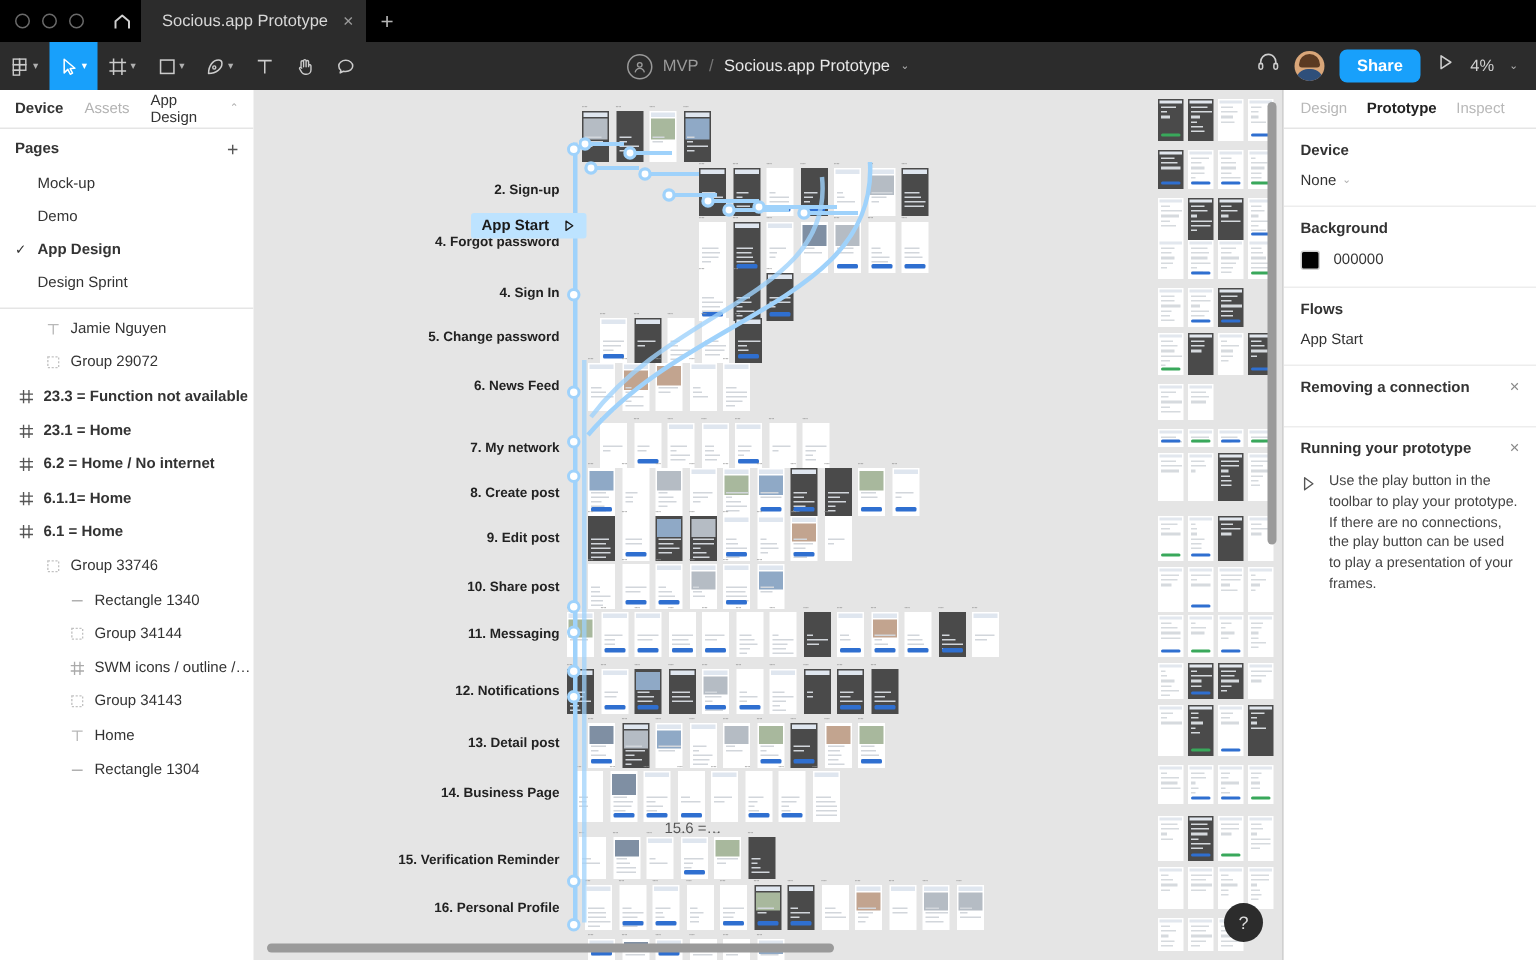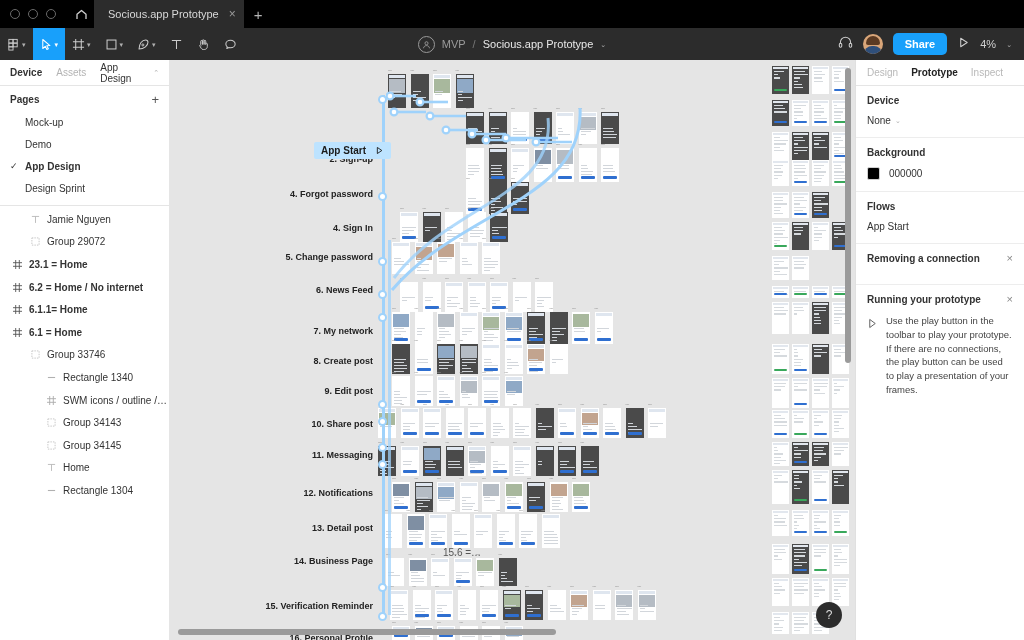--- a/index.html
+++ b/index.html
@@ -130,21 +130,21 @@
 
   
   .canvas { flex: 1; position: relative; background: #e5e5e5; overflow: hidden; }
   .flow-badge {
     position: absolute; background: #bde3ff; color: #1b1b1b; font-size: 10px;
     font-weight: bold; border-radius: 2px; padding: 3px 7px; display: flex;
     align-items: center; gap: 9px; cursor: pointer; z-index: 5;
   }
   .row-label {
     position: absolute; font-size: 9px; font-weight: bold; color: #222;
-    text-align: center; white-space: nowrap; margin-top: 33px;
+    text-align: center; white-space: nowrap;
   }
   .misc-label { position: absolute; font-size: 10px; color: #555; white-space: nowrap; }
   .frm { position: absolute; background: #fff; overflow: hidden; }
   .frm.dark { background: #4a4a4a; }
   .frm-cap { position: absolute; font-size: 2.6px; color: #9a9a9a; white-space: nowrap; }
 
   .conn-v { position: absolute; background: #9fd2fb; width: 3px; z-index: 3; }
   .conn-node {
     position: absolute; width: 9px; height: 9px; border-radius: 50%;
     background: #fff; border: 2.5px solid #9fd2fb; z-index: 4;
@@ -348,20 +348,28 @@
               </svg>
             </span>
             <span class="lname">Group 29072</span>
           </div>
           <div class="layer-row bold" style="padding-left: 12px;">
             <span class="licon">
               <svg width="9" height="9" viewBox="0 0 10 10">
                 <path d="M3 0v10M7 0v10M0 3h10M0 7h10" stroke="#555" stroke-width="1"></path>
               </svg>
             </span>
+            <span class="lname">23.3 = Function not available</span>
+          </div>
+          <div class="layer-row bold" style="padding-left: 12px;">
+            <span class="licon">
+              <svg width="9" height="9" viewBox="0 0 10 10">
+                <path d="M3 0v10M7 0v10M0 3h10M0 7h10" stroke="#555" stroke-width="1"></path>
+              </svg>
+            </span>
             <span class="lname">23.1 = Home</span>
           </div>
           <div class="layer-row bold" style="padding-left: 12px;">
             <span class="licon">
               <svg width="9" height="9" viewBox="0 0 10 10">
                 <path d="M3 0v10M7 0v10M0 3h10M0 7h10" stroke="#555" stroke-width="1"></path>
               </svg>
             </span>
             <span class="lname">6.2 = Home / No internet</span>
           </div>
@@ -393,40 +401,40 @@
             <span class="licon">
               <svg width="9" height="9" viewBox="0 0 10 10">
                 <path d="M1 5h8" stroke="#b0b0b0" stroke-width="1.2"></path>
               </svg>
             </span>
             <span class="lname">Rectangle 1340</span>
           </div>
           <div class="layer-row" style="padding-left: 46px;">
             <span class="licon">
               <svg width="9" height="9" viewBox="0 0 10 10">
+                <rect x="1" y="1" width="8" height="8" fill="none" stroke="#c2c2c2" stroke-width="1" stroke-dasharray="1.6 1.2"></rect>
+              </svg>
+            </span>
+            <span class="lname">Group 34144</span>
+          </div>
+          <div class="layer-row" style="padding-left: 46px;">
+            <span class="licon">
+              <svg width="9" height="9" viewBox="0 0 10 10">
                 <path d="M3 0v10M7 0v10M0 3h10M0 7h10" stroke="#aaa" stroke-width="1"></path>
               </svg>
             </span>
             <span class="lname">SWM icons / outline / ho…</span>
           </div>
           <div class="layer-row" style="padding-left: 46px;">
             <span class="licon">
               <svg width="9" height="9" viewBox="0 0 10 10">
                 <rect x="1" y="1" width="8" height="8" fill="none" stroke="#c2c2c2" stroke-width="1" stroke-dasharray="1.6 1.2"></rect>
               </svg>
             </span>
             <span class="lname">Group 34143</span>
-          </div>
-          <div class="layer-row" style="padding-left: 46px;">
-            <span class="licon">
-              <svg width="9" height="9" viewBox="0 0 10 10">
-                <rect x="1" y="1" width="8" height="8" fill="none" stroke="#c2c2c2" stroke-width="1" stroke-dasharray="1.6 1.2"></rect>
-              </svg>
-            </span>
-            <span class="lname">Group 34145</span>
           </div>
           <div class="layer-row" style="padding-left: 46px;">
             <span class="licon">
               <svg width="9" height="9" viewBox="0 0 10 10">
                 <path d="M1 1.6h8M5 1.6v7.2" stroke="#b8b8b8" stroke-width="1"></path>
               </svg>
             </span>
             <span class="lname">Home</span>
           </div>
           <div class="layer-row" style="padding-left: 46px;">

